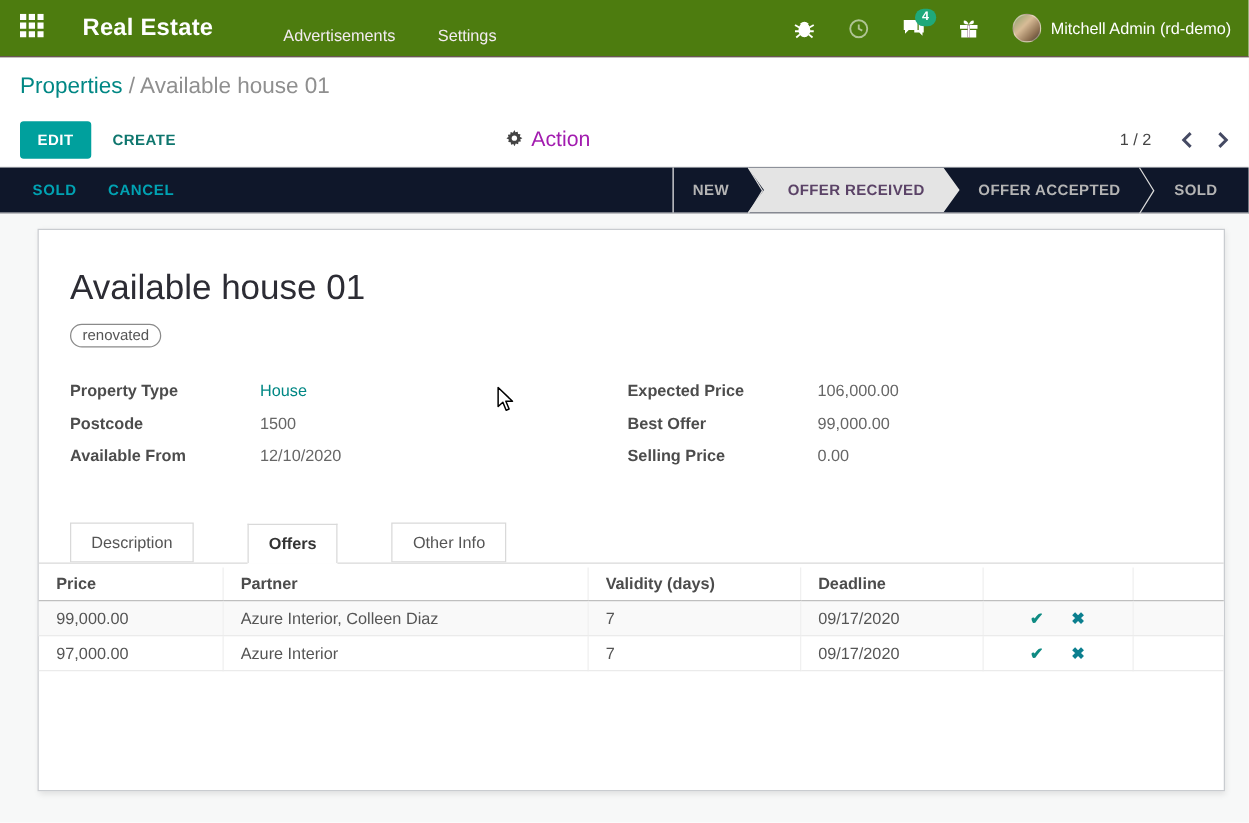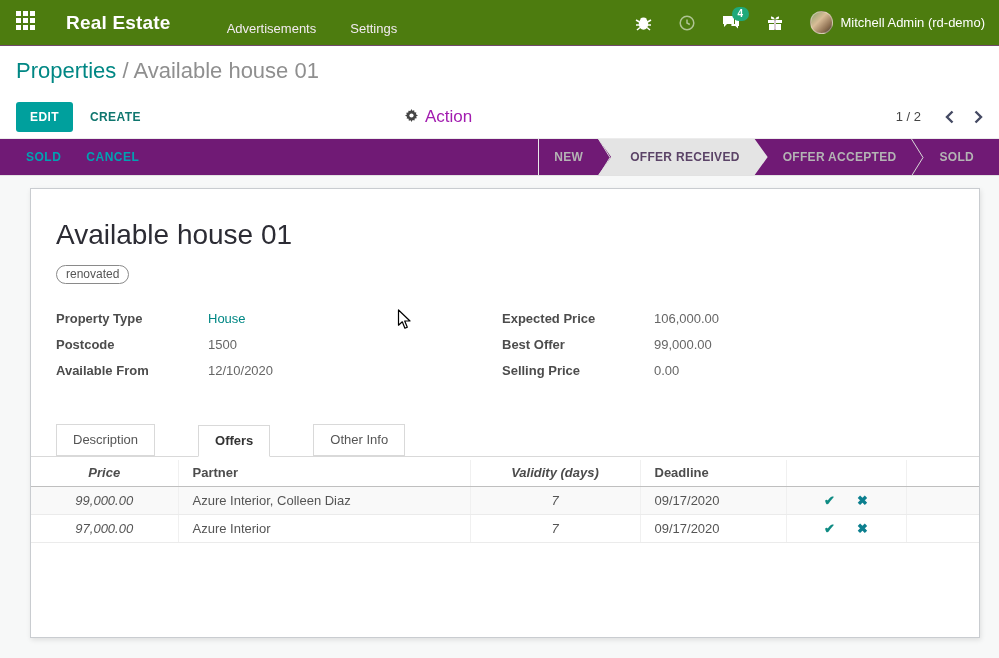--- a/index.html
+++ b/index.html
@@ -30,40 +30,40 @@
   }
   .user-menu { display: flex; align-items: center; gap: 8px; font-size: 13px; cursor: pointer; }
   .avatar {
     width: 23px; height: 23px; border-radius: 50%;
     background: linear-gradient(135deg, #8aa06c 0%, #d8bc97 40%, #8d6f51 75%, #41382c 100%);
     border: 1px solid rgba(255,255,255,.35);
   }
 
   
   .control-panel { background: #fff; padding: 12px 16px 0; border-bottom: 1px solid #ececec; }
-  .breadcrumb { font-size: 22px; padding-bottom: 11px; color: #8f8f8f; }
+  .breadcrumb { font-size: 18px; padding-bottom: 11px; color: #8f8f8f; }
   .breadcrumb .parent { color: #008784; cursor: pointer; }
   .cp-actions { display: flex; align-items: center; height: 43px; position: relative; }
   .btn-edit {
     background: #00A09D; color: #fff; border: none; font-family: inherit;
     font-size: 12px; font-weight: 700; letter-spacing: .4px;
     padding: 8px 14px; border-radius: 3px; cursor: pointer;
   }
   .btn-create {
     background: none; border: none; font-family: inherit; color: #0f766e;
     font-size: 12px; font-weight: 700; letter-spacing: .4px; margin-left: 17px; cursor: pointer;
   }
   .action-menu { position: absolute; left: 389px; display: flex; align-items: center; gap: 7px; font-size: 17px; color: #a21caf; cursor: pointer; }
   .pager { margin-left: auto; display: flex; align-items: center; gap: 24px; }
   .pager-value { font-size: 13px; color: #444; }
   .pager-arrows { display: flex; gap: 20px; }
   .pager-btn { display: flex; align-items: center; cursor: pointer; }
 
   
-  .statusbar { background: #701a75; height: 37px; display: flex; align-items: stretch; border-bottom: 1px solid #e2e2e2; }
+  .statusbar { background: #0f172a; height: 37px; display: flex; align-items: stretch; border-bottom: 1px solid #e2e2e2; }
   .sb-buttons { display: flex; align-items: center; gap: 25px; padding-left: 26px; }
   .sb-btn {
     background: none; border: none; font-family: inherit; color: #01A2B2;
     font-size: 12px; font-weight: 700; letter-spacing: .5px; cursor: pointer;
   }
   .pipeline { margin-left: auto; display: flex; align-items: stretch; border-left: 1px solid #e9e9e9; padding-right: 10px; }
   .stage { display: flex; align-items: center; padding: 0 15px; font-size: 12px; font-weight: 700; letter-spacing: .3px; color: #b4b4b4; cursor: pointer; white-space: nowrap; }
   .stage.active {
     background: #e4e4e4; color: #5b4367; z-index: 2;
     padding: 0 28px 0 32px; margin: 0 -13px;
@@ -104,21 +104,21 @@
   .offers-table { width: 100%; border-collapse: collapse; margin-top: 3px; table-layout: fixed; }
   .offers-table th {
     font-size: 13px; font-weight: 700; color: #4c4c4c; text-align: left;
     padding: 5px 14px 6px; border-bottom: 1px solid #bfbfbf; border-right: 1px solid #f0f0f0;
   }
   .offers-table td {
     font-size: 13px; color: #555; padding: 6px 14px;
     border-bottom: 1px solid #ebebeb; border-right: 1px solid #f0f0f0;
   }
   .offers-table th:last-child, .offers-table td:last-child { border-right: none; }
-  .offers-table .num { text-align: center; font-style: italic; }
+  .offers-table .num { text-align: left; }
   .offers-table tr.striped td { background: #f9f9f9; }
   .row-actions { display: flex; justify-content: center; gap: 22px; }
   .act-accept { color: #0f8b83; font-size: 13px; font-weight: 700; cursor: pointer; }
   .act-refuse { color: #0c7f8f; font-size: 13px; font-weight: 700; cursor: pointer; }
 
   .cursor { position: absolute; left: 397px; top: 309px; z-index: 50; pointer-events: none; }
 </style>
 </head>
 <body>
 

